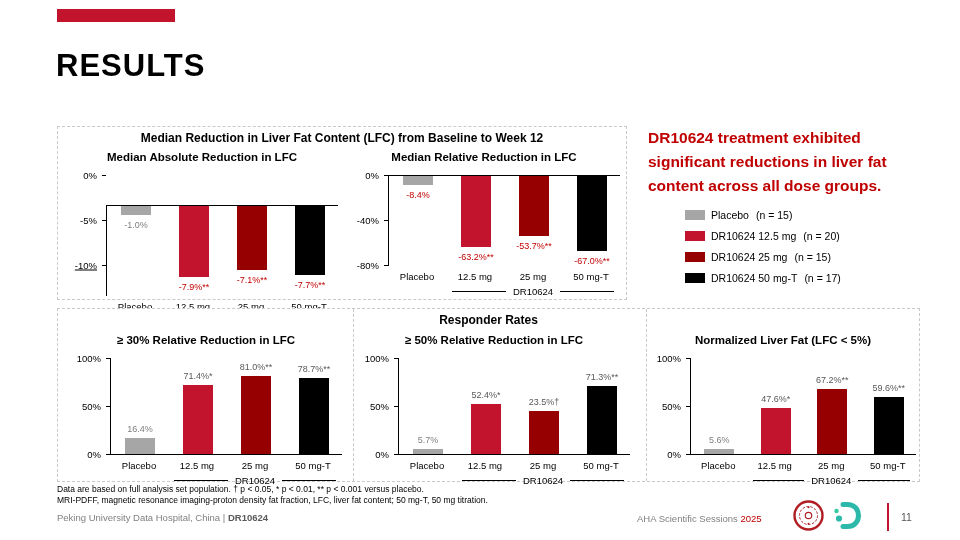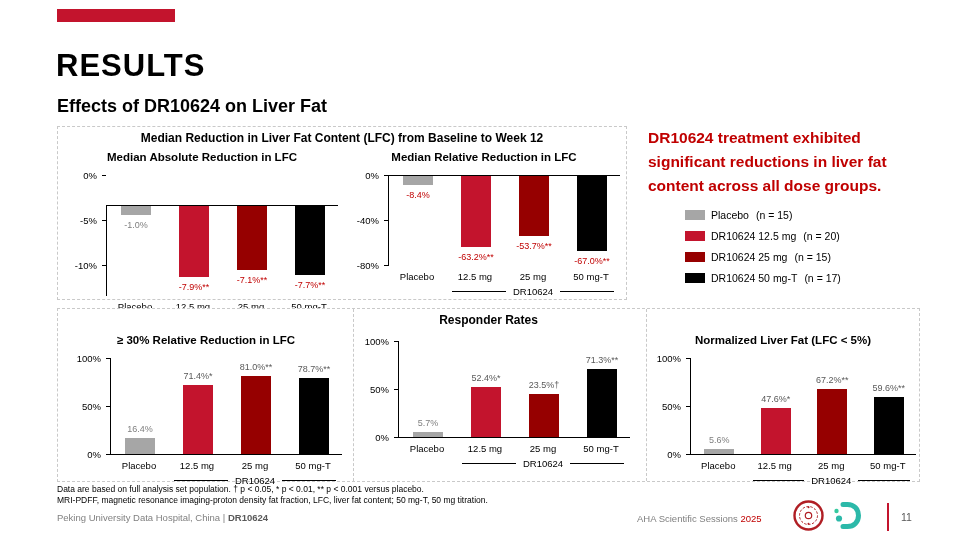--- a/index.html
+++ b/index.html
@@ -63,33 +63,32 @@
   .page-number{position:absolute;left:901px;top:511px;font-size:10.5px;color:#595959;}
 </style>
 </head>
 <body>
 
 <div id="slide">
 
   <div class="accent-bar"></div>
 
   <div class="slide-title">RESULTS</div>
-  <div class="slide-subtitle">Effects of DR10624 on Liver Fat</div>
 
   <div class="panel" id="panel-top">
     <div class="panel-title">Median Reduction in Liver Fat Content (LFC) from Baseline to Week 12</div>
     <div class="chart neg" id="chart-0">
         <div class="c-title">Median Absolute Reduction in LFC</div>
         <div class="c-wrap">
           <div class="c-yaxis" style="height: 90px;">
             <span class="c-tick-label" style="top: 0px;">0%</span>
             <span class="c-tick-mark" style="top: 0px;"></span>
             <span class="c-tick-label" style="top: 45px;">-5%</span>
             <span class="c-tick-mark" style="top: 45px;"></span>
-            <span class="c-tick-label" style="top: 90px;">-10%</span>
+            <span class="c-tick-label" style="top: 90px; text-decoration: underline;">-10%</span>
             <span class="c-tick-mark" style="top: 90px;"></span>
           </div>
           <div class="c-plot" style="height: 90px; margin-top: 30px;">
             <div class="c-bar" style="left: 14px; width: 30px; height: 9px; background: rgb(166, 166, 166); top: 0px;"></div>
             <div class="c-bar-label" style="left: 0px; width: 58px; color: rgb(127, 127, 127); top: 14px;">-1.0%</div>
             <div class="c-bar" style="left: 72px; width: 30px; height: 71px; background: rgb(195, 20, 45); top: 0px;"></div>
             <div class="c-bar-label" style="left: 58px; width: 58px; color: rgb(192, 0, 0); top: 76px;">-7.9%**</div>
             <div class="c-bar" style="left: 130px; width: 30px; height: 64px; background: rgb(150, 0, 0); top: 0px;"></div>
             <div class="c-bar-label" style="left: 116px; width: 58px; color: rgb(192, 0, 0); top: 69px;">-7.1%**</div>
             <div class="c-bar" style="left: 188px; width: 30px; height: 69px; background: rgb(0, 0, 0); top: 0px;"></div>
@@ -219,20 +218,21 @@
         <div class="c-bracket">
           <div class="c-yspacer"></div>
           <div class="c-bracket-inner" style="margin-left: 64px; width: 162px;">
             <span class="line"></span>
             <span class="g-label">DR10624</span>
             <span class="line"></span>
           </div>
         </div>
       </div>
     <div class="chart pos" id="chart-3">
+        <div class="c-title">≥ 50% Relative Reduction in LFC</div>
         <div class="c-wrap">
           <div class="c-yaxis" style="height: 96px;">
             <span class="c-tick-label" style="top: 0px;">100%</span>
             <span class="c-tick-mark" style="top: 0px;"></span>
             <span class="c-tick-label" style="top: 48px;">50%</span>
             <span class="c-tick-mark" style="top: 48px;"></span>
             <span class="c-tick-label" style="top: 96px;">0%</span>
             <span class="c-tick-mark" style="top: 96px;"></span>
           </div>
           <div class="c-plot" style="height: 96px;">

